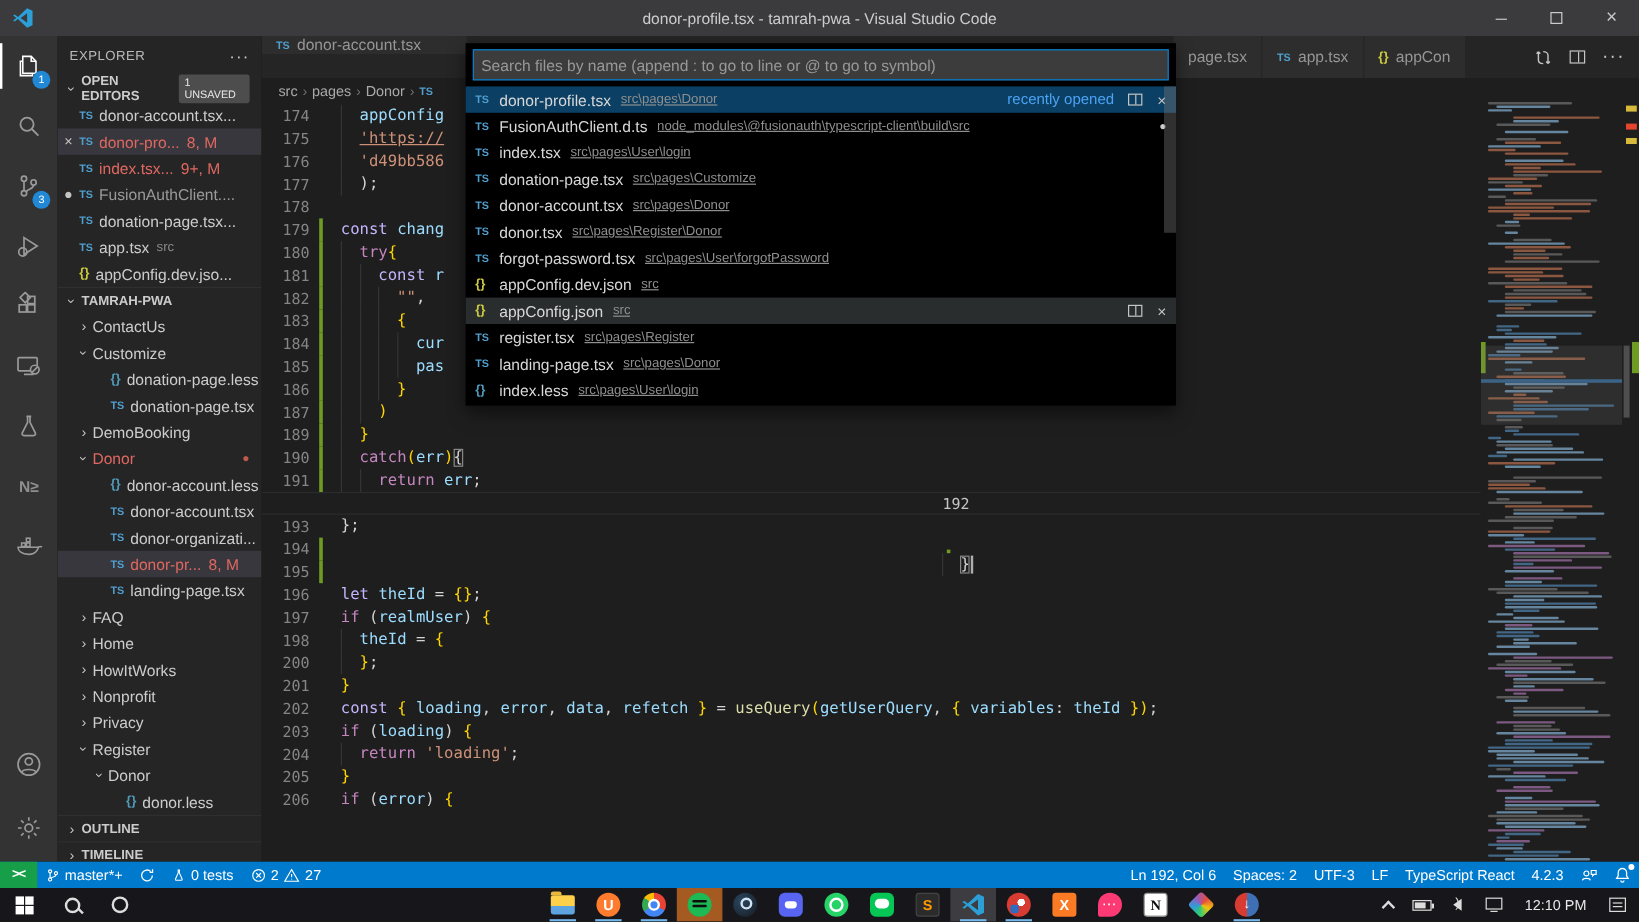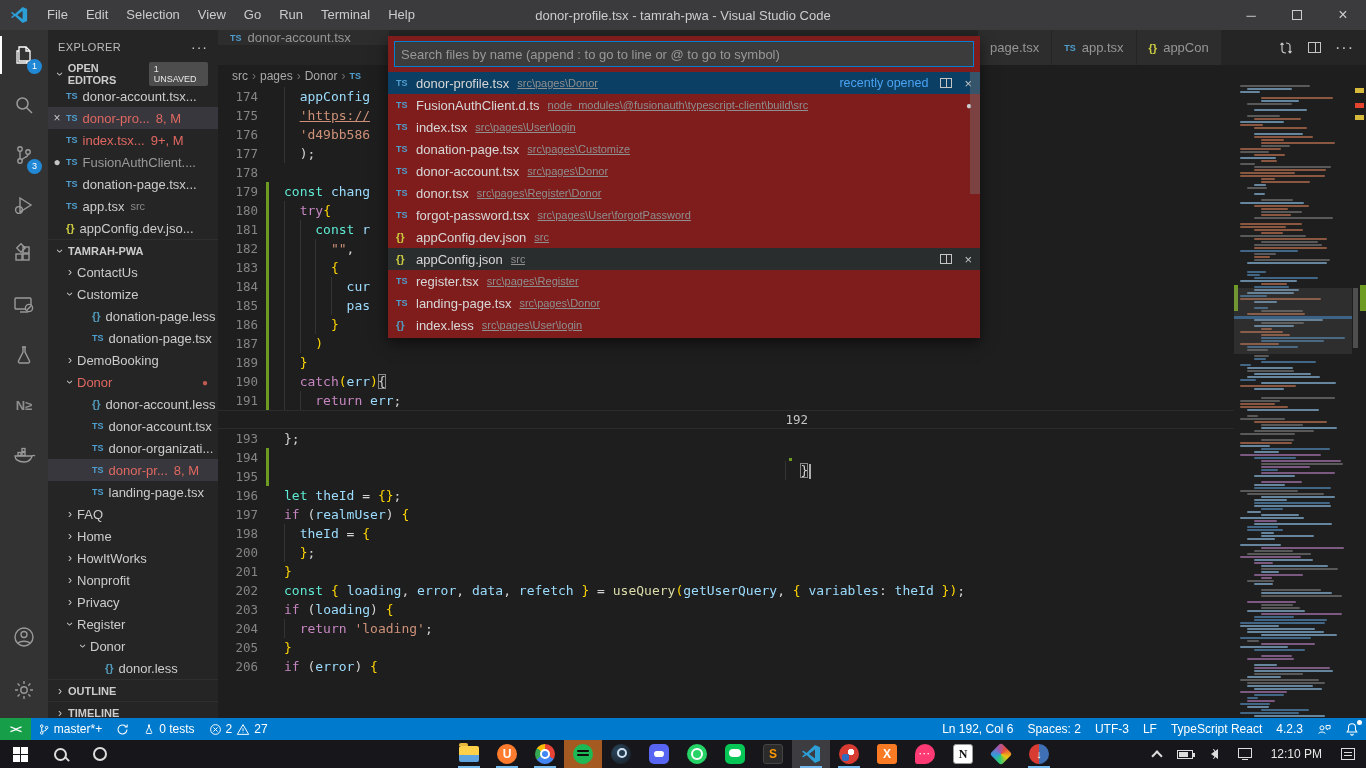--- a/index.html
+++ b/index.html
@@ -76,36 +76,36 @@
   #code{position:absolute;left:0;right:0;top:57px;bottom:0;overflow:hidden;
     font-family:"DejaVu Sans Mono",monospace;font-size:13px;line-height:19px;}
   .row{display:flex;height:19px;align-items:center;}
   .row.cur{box-shadow:inset 0 1px 0 #2b2b2b,inset 0 -1px 0 #2b2b2b;flex-direction:column;}
   .ln{width:48px;text-align:right;color:#858585;padding-right:8px;flex:0 0 48px;font-size:12.5px;}
   .row.cur .ln{color:#c6c6c6;}
   .mb{width:3px;height:19px;margin-right:3px;flex:0 0 3px;}
   .row.mod .mb{background:#6e9c22;}
   .txt{white-space:pre;padding-left:12px;}
   .g{display:inline-block;width:2ch;height:19px;border-left:1px solid #343434;vertical-align:top;}
-  .tok.k{color:#5eead4;} .tok.c{color:#c586c0;} .tok.v{color:#9cdcfe;} .tok.s{color:#ce9178;}
+  .tok.k{color:#c4b5fd;} .tok.c{color:#c586c0;} .tok.v{color:#9cdcfe;} .tok.s{color:#ce9178;}
   .tok.u{color:#ce9178;text-decoration:underline;} .tok.f{color:#dcdcaa;} .tok.p{color:#d4d4d4;}
   .tok.b{color:#ffd602;} .tok.m{color:#d4d4d4;outline:1px solid #888;outline-offset:-1px;}
   .caret{display:inline-block;width:2px;height:15px;background:#aeafad;vertical-align:middle;margin-left:1px;}
 
   
   #minimap{position:absolute;top:35px;bottom:0;right:14px;width:118px;background:#1e1e1e;overflow:hidden;}
   #ruler{position:absolute;top:35px;bottom:0;right:0;width:14px;background:#1e1e1e;}
   .mm-line{position:absolute;height:2px;border-radius:1px;}
   #mm-slider{position:absolute;left:0;right:0;top:223px;height:66px;background:rgba(121,121,121,.18);}
   #mm-green{position:absolute;left:0;width:4px;top:220px;height:26px;background:#6e9c22;}
   #mm-curline{position:absolute;left:0;right:0;top:251px;height:3px;background:#2f5e88;}
   .rmark{position:absolute;right:2px;width:9px;height:5px;}
 
   
-  #quickopen{position:absolute;left:388px;top:6px;width:592px;background:#7f1d1d;z-index:30;
+  #quickopen{position:absolute;left:388px;top:6px;width:592px;background:#000000;z-index:30;
     box-shadow:0 5px 14px rgba(0,0,0,.55);padding-bottom:2px;}
   #qo-inputwrap{padding:5px 6px 5px 6px;}
   #qo-input{width:100%;height:26px;background:#3c3c3c;border:1px solid #007fd4;color:#cccccc;
     font-size:13px;padding:0 6px;outline:none;font-family:"Liberation Sans",sans-serif;}
   #qo-input::placeholder{color:#989898;}
   #qo-list{position:relative;}
   .qo-row{height:22px;display:flex;align-items:center;padding:0 8px;font-size:13px;color:#d7d7d7;cursor:pointer;}
   .qo-row.selected{background:#0b3f63;}
   .qo-row.hovered{background:#2a2d2e;}
   .qo-row .ficon{width:18px;flex:0 0 18px;margin-right:2px;}
@@ -183,21 +183,20 @@
 </style>
 </head>
 <body>
 
 <div id="app">
 
   <div id="titlebar">
     <svg id="vslogo" viewBox="0 0 20 20">
       <path d="M14 1 L5.5 9 L2.5 6.7 L1 7.6 L4 10 L1 12.4 L2.5 13.3 L5.5 11 L14 19 L19 16.7 V3.3 Z M14 5.5 V14.5 L8 10 Z" fill="#2c9fd6"></path>
     </svg>
-    <nav id="menus"><span class="menu-item">File</span><span class="menu-item">Edit</span><span class="menu-item">Selection</span><span class="menu-item">View</span><span class="menu-item">Go</span><span class="menu-item">Run</span><span class="menu-item">Terminal</span><span class="menu-item">Help</span></nav>
     <div id="wintitle">donor-profile.tsx - tamrah-pwa - Visual Studio Code</div>
     <div id="wincontrols">
       <div class="winbtn">─</div>
       <div class="winbtn">
           <span class="sq"></span>
         </div>
       <div class="winbtn" style="font-size:16px;">×</div>
     </div>
   </div>
 

